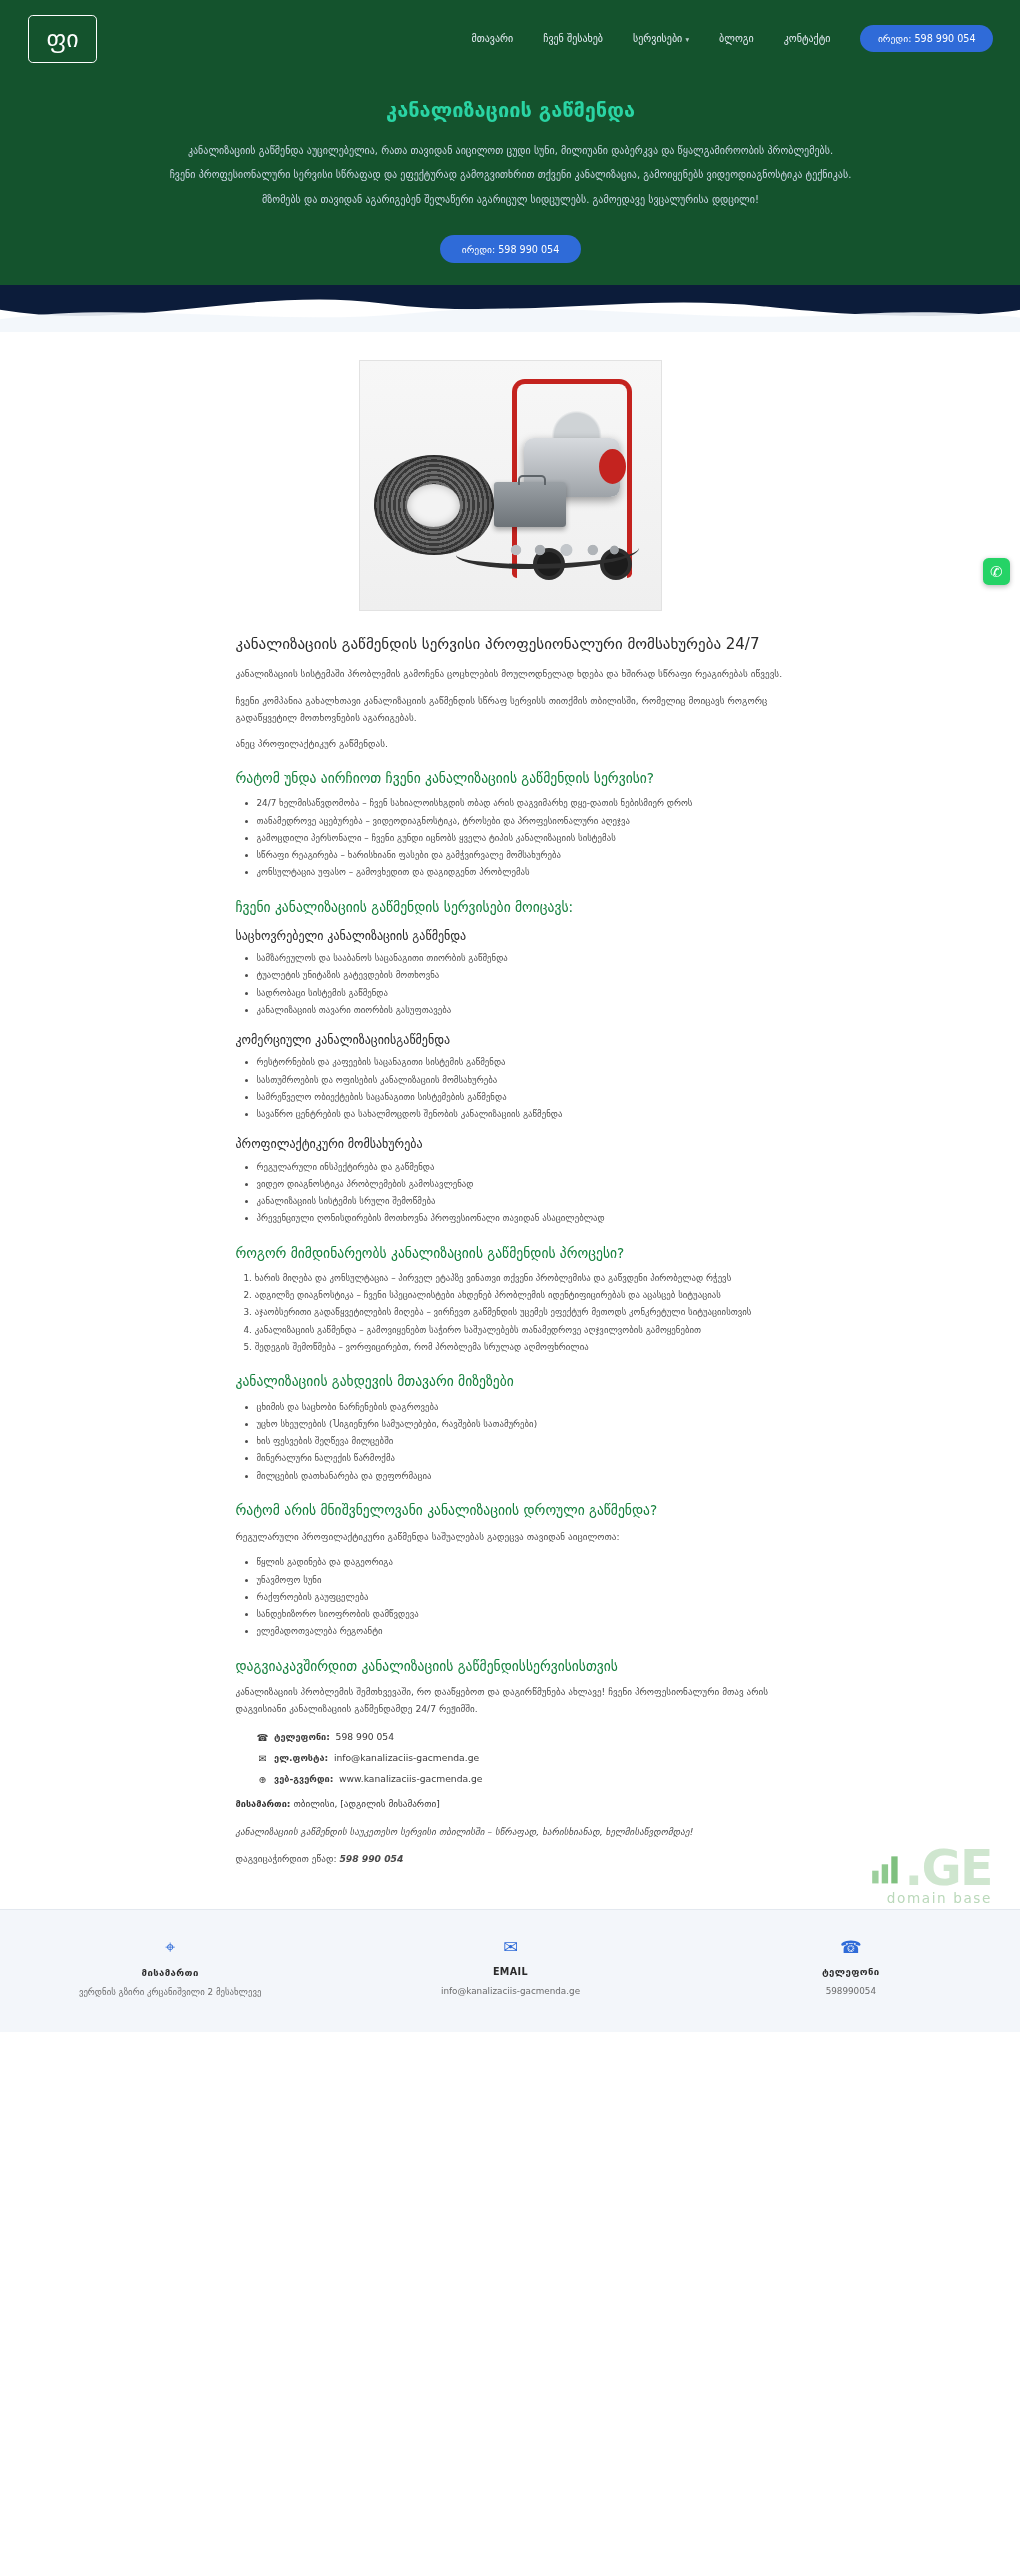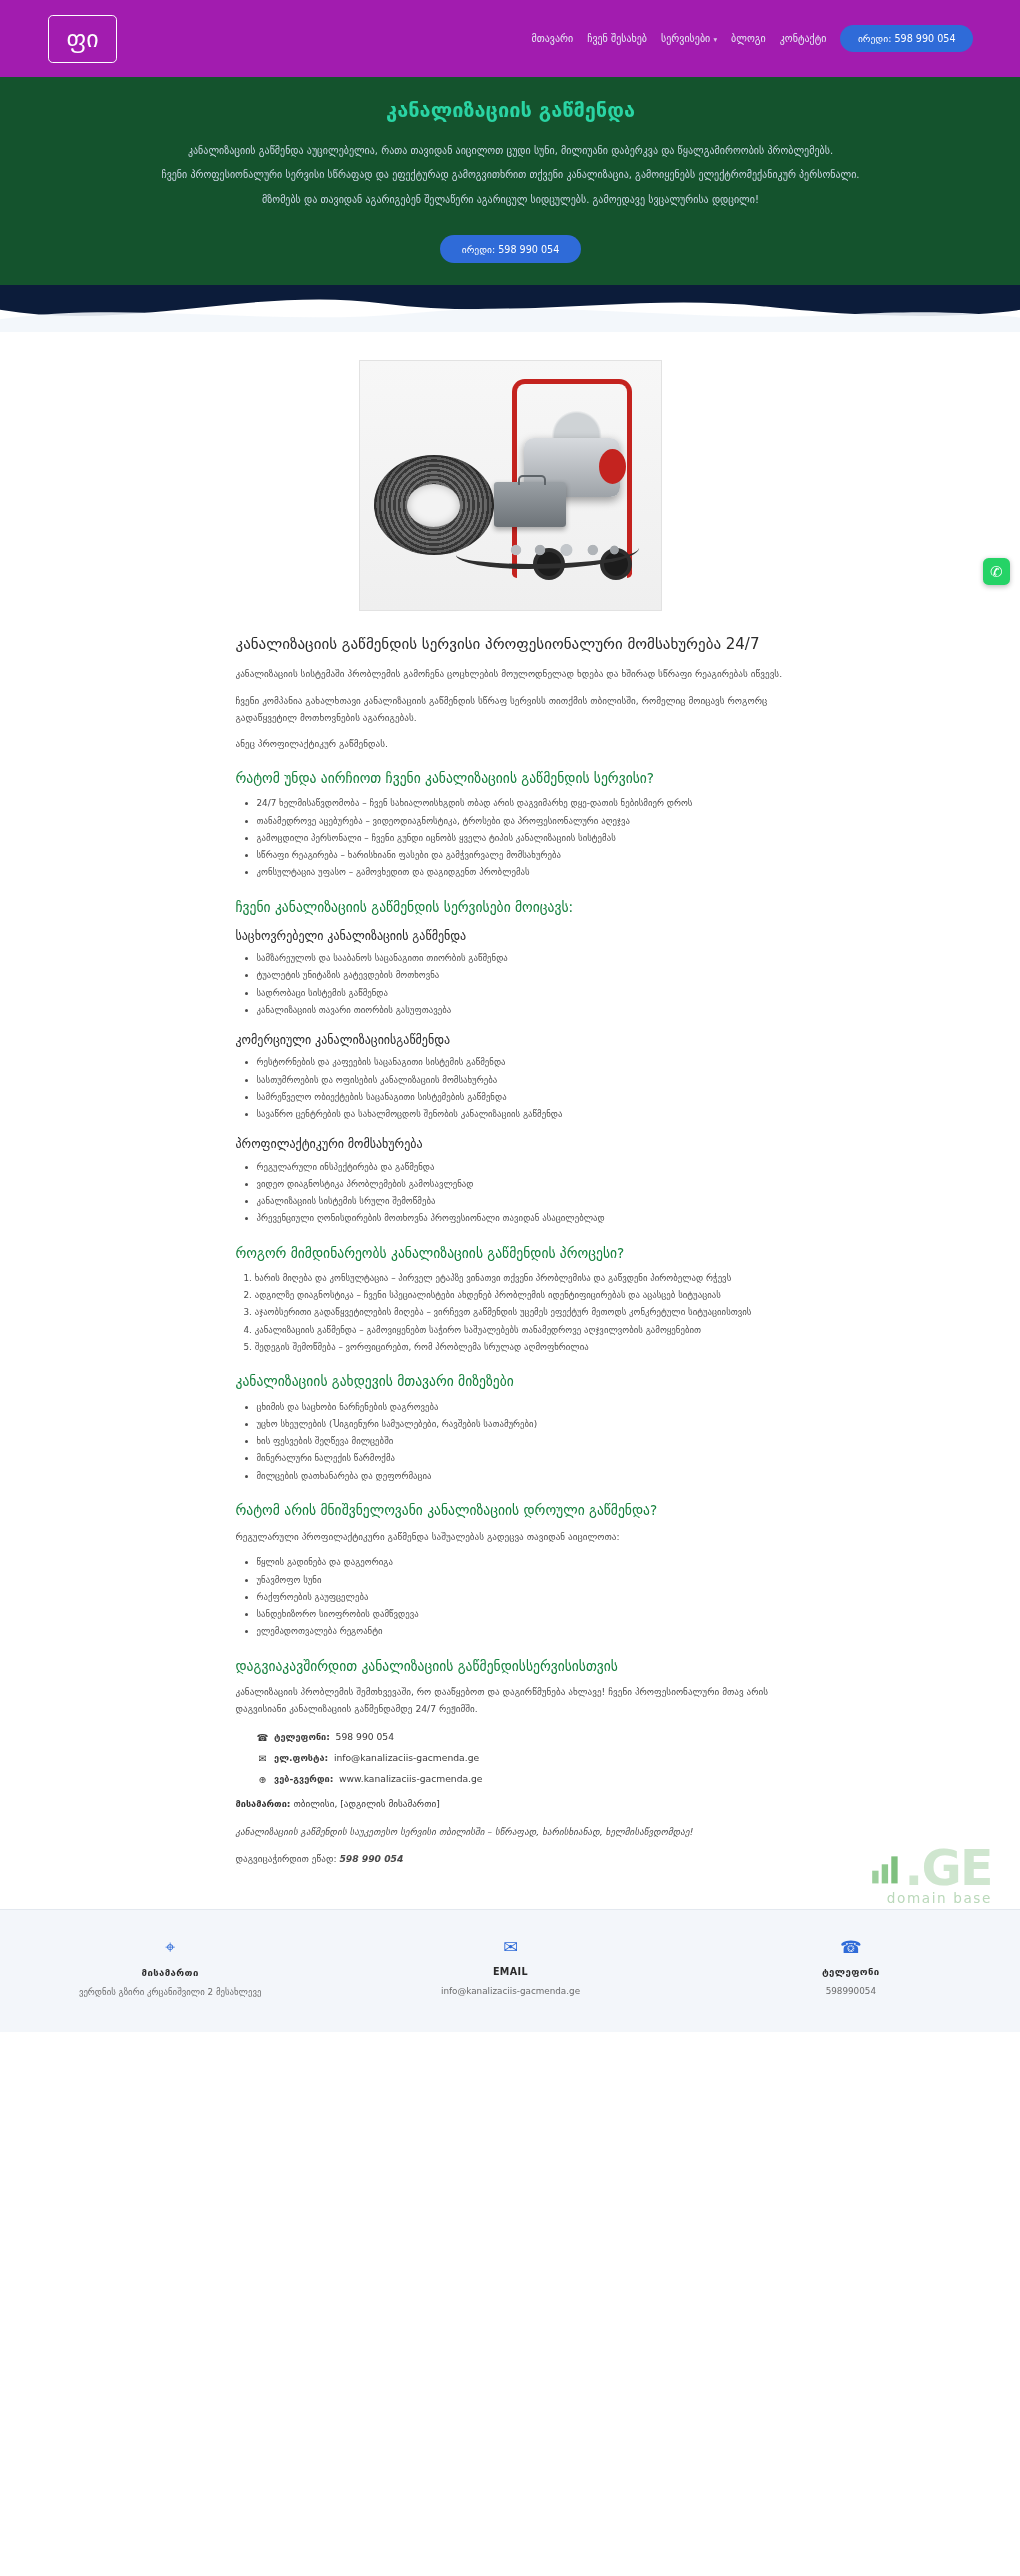--- a/index.html
+++ b/index.html
@@ -9,35 +9,35 @@
     font-family: "DejaVu Sans", "Liberation Sans", sans-serif;
     background:#ffffff;
     color:#333;
     font-size:10.4px;
   }
   .page { width:1021px; position:relative; overflow:hidden; }
 
   
   .navbar {
     height:77px;
-    background:#a21caf;
+    background:#14532d;
     display:flex;
     align-items:center;
-    padding:0 48px;
+    padding:0 28px;
   }
   .logo {
     width:69px; height:48px;
     border:1.6px solid #ffffff;
     border-radius:4.8px;
     display:flex; align-items:center; justify-content:center;
     color:#fff; font-size:24px; line-height:1;
   }
   .nav-links {
     margin-left:auto;
-    display:flex; align-items:center; gap:14px;
+    display:flex; align-items:center; gap:30px;
   }
   .nav-links a {
     color:#e8edf6; text-decoration:none; font-size:10px;
   }
   .nav-links a .chev { font-size:7.2px; margin-left:3.2px; opacity:.8; }
   .nav-cta {
     background:#2f6bd8;
     color:#fff;
     border:none;
     border-radius:14.4px;
@@ -237,21 +237,21 @@
       <a href="#"><span>სერვისები</span><span class="chev">▾</span></a>
       <a href="#"><span>ბლოგი</span></a>
       <a href="#"><span>კონტაქტი</span></a>
       <button class="nav-cta">ირედი: 598 990 054</button>
     </div>
   </div>
 
   <div class="hero">
     <h1>კანალიზაციის გაწმენდა</h1>
     <p>კანალიზაციის გაწმენდა აუცილებელია, რათა თავიდან აიცილოთ ცუდი სუნი, მილიუანი დაბერკვა და წყალგამიროობის პრობლემებს.</p>
-    <p>ჩვენი პროფესიონალური სერვისი სწრაფად და ეფექტურად გამოგვითხრით თქვენი კანალიზაცია, გამოიყენებს ელექტრომექანიკურ პერსონალი.</p>
+    <p>ჩვენი პროფესიონალური სერვისი სწრაფად და ეფექტურად გამოგვითხრით თქვენი კანალიზაცია, გამოიყენებს ვიდეოდიაგნოსტიკა ტექნიკას.</p>
     <p>მზომებს და თავიდან აგარიგებენ შელაწერი აგარიცულ სიდცულებს. გამოედავე სვცალურისა დდცილი!</p>
     <button class="hero-cta">ირედი: 598 990 054</button>
     <div class="wave-wrap">
       <svg viewBox="0 0 1280 58" preserveAspectRatio="none" aria-hidden="true">
         <path d="M0,30 C160,58 320,0 480,22 C640,44 800,8 960,26 C1120,44 1220,38 1280,30 L1280,58 L0,58 Z" fill="#ffffff"></path>
         <path d="M0,42 C160,18 340,52 520,34 C700,16 880,48 1060,36 C1160,30 1230,34 1280,40 L1280,58 L0,58 Z" fill="#f2f6fb" opacity=".9"></path>
       </svg>
     </div>
   </div>
 

